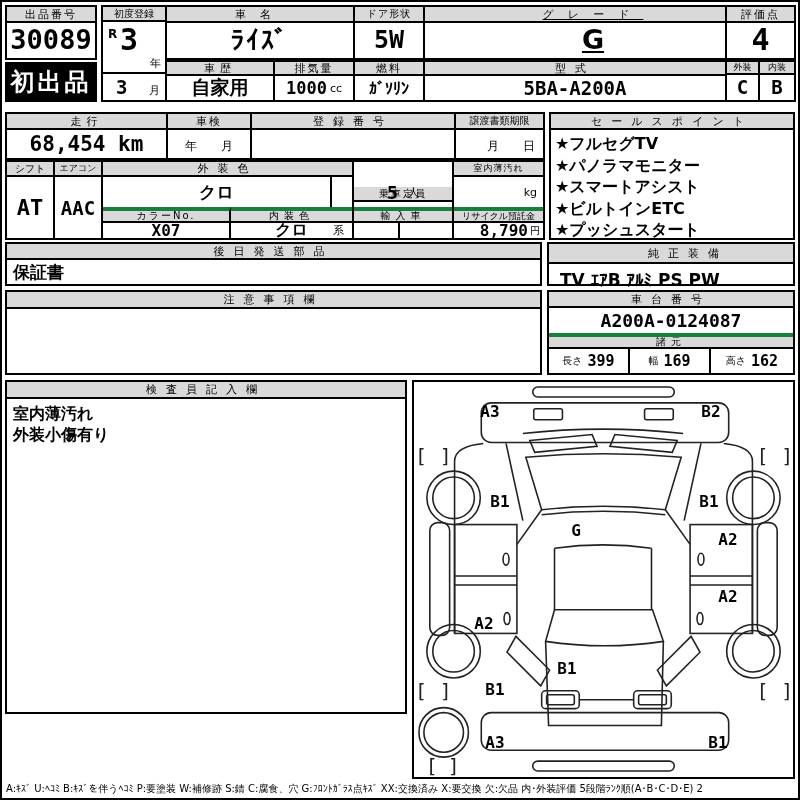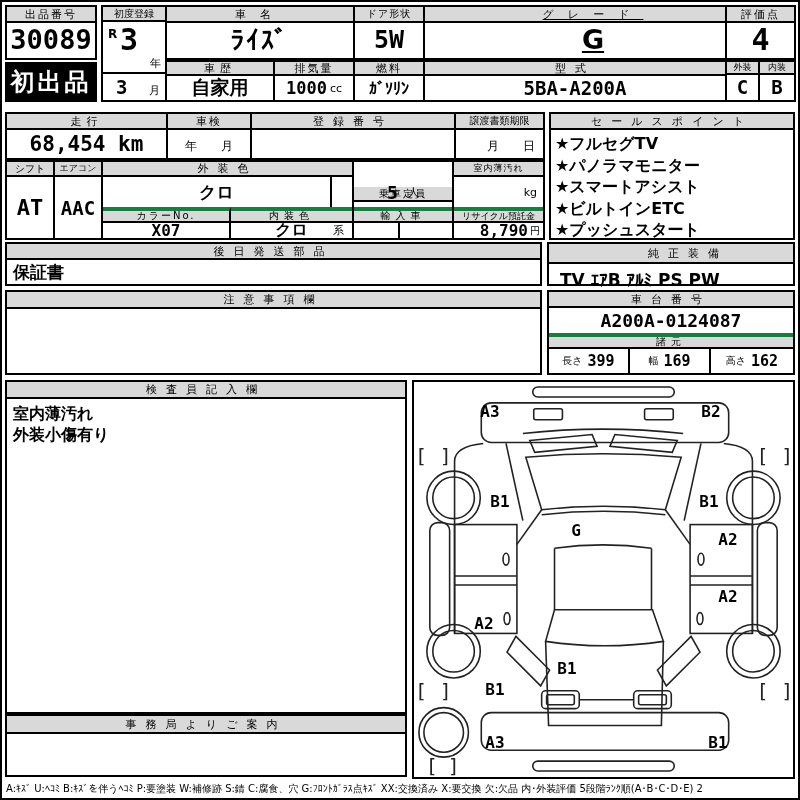--- a/index.html
+++ b/index.html
@@ -200,24 +200,20 @@
   </div>
 
   <div class="box" style="left:3px;top:378px;width:402px;height:334px;">
     <div class="hd ls3" style="height:17px;">検査員記入欄</div>
     <div style="padding:4px 6px;">
       <div class="insp-line">室内薄汚れ</div>
       <div class="insp-line">外装小傷有り</div>
     </div>
   </div>
 
-  <div class="box" style="left:3px;top:712px;width:402px;height:63px;">
-    <div class="hd ls3" style="height:18px;">事務局よりご案内</div>
-    <div class="val" style="height:41px;"></div>
-  </div>
 
   <div class="box" style="left:410px;top:378px;width:383px;height:399px;">
     <svg width="100%" height="100%" viewBox="0 0 383 395">
       <g class="ln">
         <rect x="120" y="3" width="143" height="10" rx="5"></rect>
         <rect x="68" y="19" width="250" height="40" rx="10"></rect>
         <rect x="121" y="25" width="29" height="11" rx="2"></rect>
         <rect x="233" y="25" width="29" height="11" rx="2"></rect>
       </g>
       <g class="ln">

